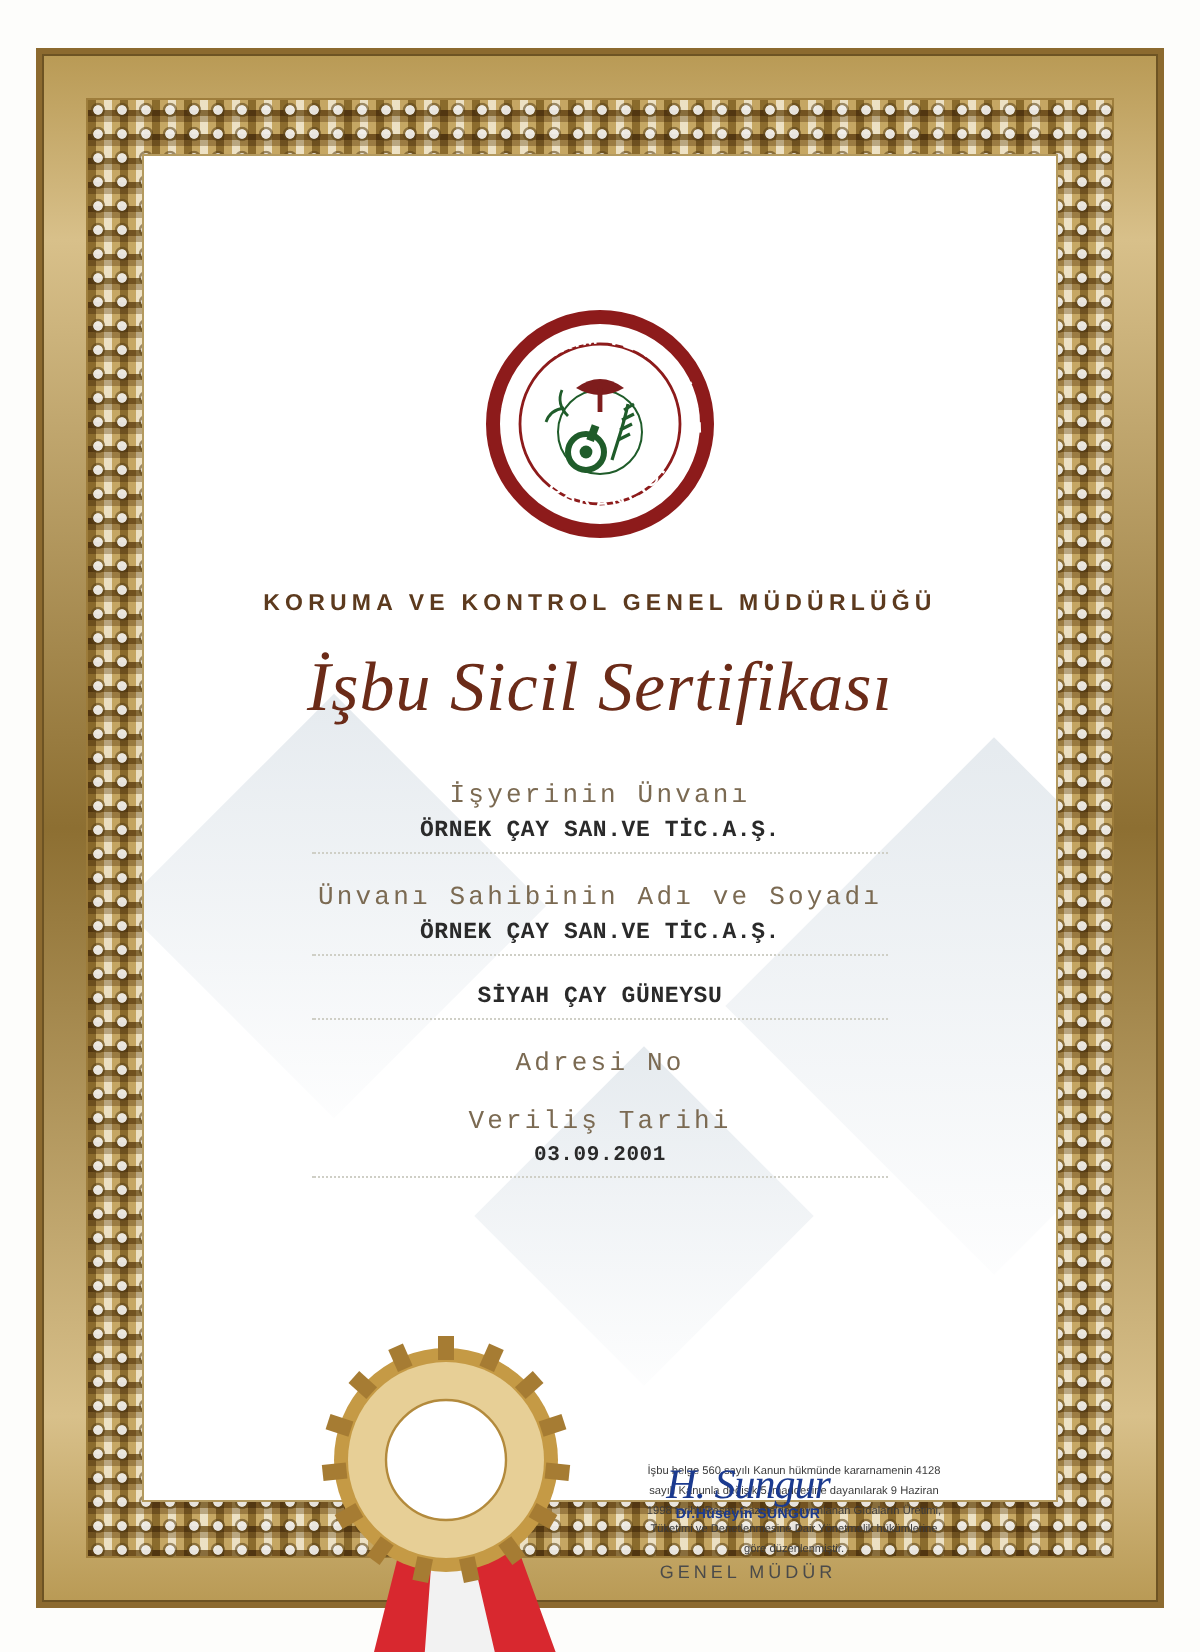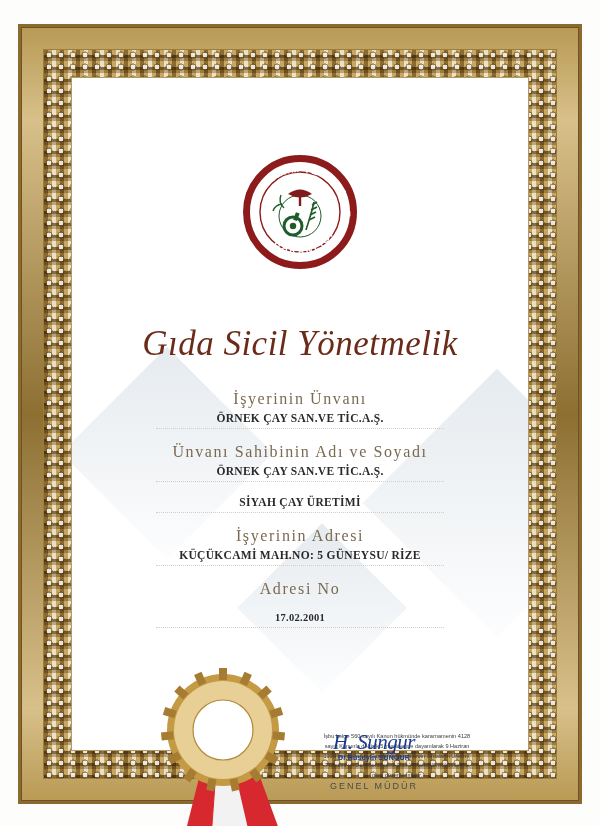--- a/index.html
+++ b/index.html
@@ -131,28 +131,28 @@
     position: absolute;
     top: 262px;
     left: 34px;
     right: 34px;
   }
   .field {
     margin-bottom: 14px;
     text-align: center;
   }
   .field-label {
-    font-family: Liberation Serif, serif;
-    font-size: 16px;
+    font-family: Liberation Mono, monospace;
+    font-size: 13px;
     letter-spacing: 1.6px;
     color: #7b6a52;
     margin-bottom: 4px;
   }
   .field-value {
-    font-family: Liberation Serif, serif;
+    font-family: Liberation Mono, monospace;
     font-size: 11.5px;
     font-weight: bold;
     color: #2a2a2a;
     letter-spacing: 0.3px;
     padding-bottom: 4px;
     border-bottom: 1px dotted #cfcfc6;
   }
   .field-value.small { font-size: 10.5px; }
 
   
@@ -261,44 +261,42 @@
                 <rect x="-1.2" y="-20" width="2.4" height="12"></rect>
               </g>
               <g stroke="#1f5c2a" stroke-width="1.4" fill="none">
                 <path d="M -16,-6 q -6,-6 -3,-13"></path>
                 <path d="M -18,-10 q -7,1 -9,7"></path>
               </g>
             </g>
           </svg>
         </div>
 
-
-        <div class="main-title">Gıda Sicil Yönetmelik</div>
+        <div class="kurum-line">KORUMA VE KONTROL GENEL MÜDÜRLÜĞÜ</div>
+
+        <div class="main-title">İşbu Sicil Sertifikası</div>
 
         <div class="fields">
           <div class="field">
             <div class="field-label">İşyerinin Ünvanı</div>
             <div class="field-value">ÖRNEK ÇAY SAN.VE TİC.A.Ş.</div>
           </div>
           <div class="field">
             <div class="field-label">Ünvanı Sahibinin Adı ve Soyadı</div>
             <div class="field-value">ÖRNEK ÇAY SAN.VE TİC.A.Ş.</div>
           </div>
           <div class="field">
-            <div class="field-value">SİYAH ÇAY ÜRETİMİ</div>
-          </div>
-          <div class="field">
-            <div class="field-label">İşyerinin Adresi</div>
-            <div class="field-value">KÜÇÜKCAMİ MAH.NO: 5 GÜNEYSU/ RİZE</div>
+            <div class="field-value">SİYAH ÇAY GÜNEYSU</div>
           </div>
           <div class="field">
             <div class="field-label">Adresi No</div>
           </div>
           <div class="field">
-            <div class="field-value small">17.02.2001</div>
+            <div class="field-label">Veriliş Tarihi</div>
+            <div class="field-value small">03.09.2001</div>
           </div>
         </div>
 
         <div class="rosette">
           <svg width="138" height="188" viewBox="0 0 138 188">
 
             <g>
               <path d="M 42,98 L 20,186 L 46,172 L 62,176 L 66,104 Z" fill="#d8282f"></path>
               <path d="M 56,102 L 50,184 L 74,170 L 92,180 L 80,104 Z" fill="#f2f2f2" stroke="#d8282f" stroke-width="1"></path>
               <path d="M 74,100 L 92,178 L 104,160 L 120,164 L 96,98 Z" fill="#d8282f"></path>

